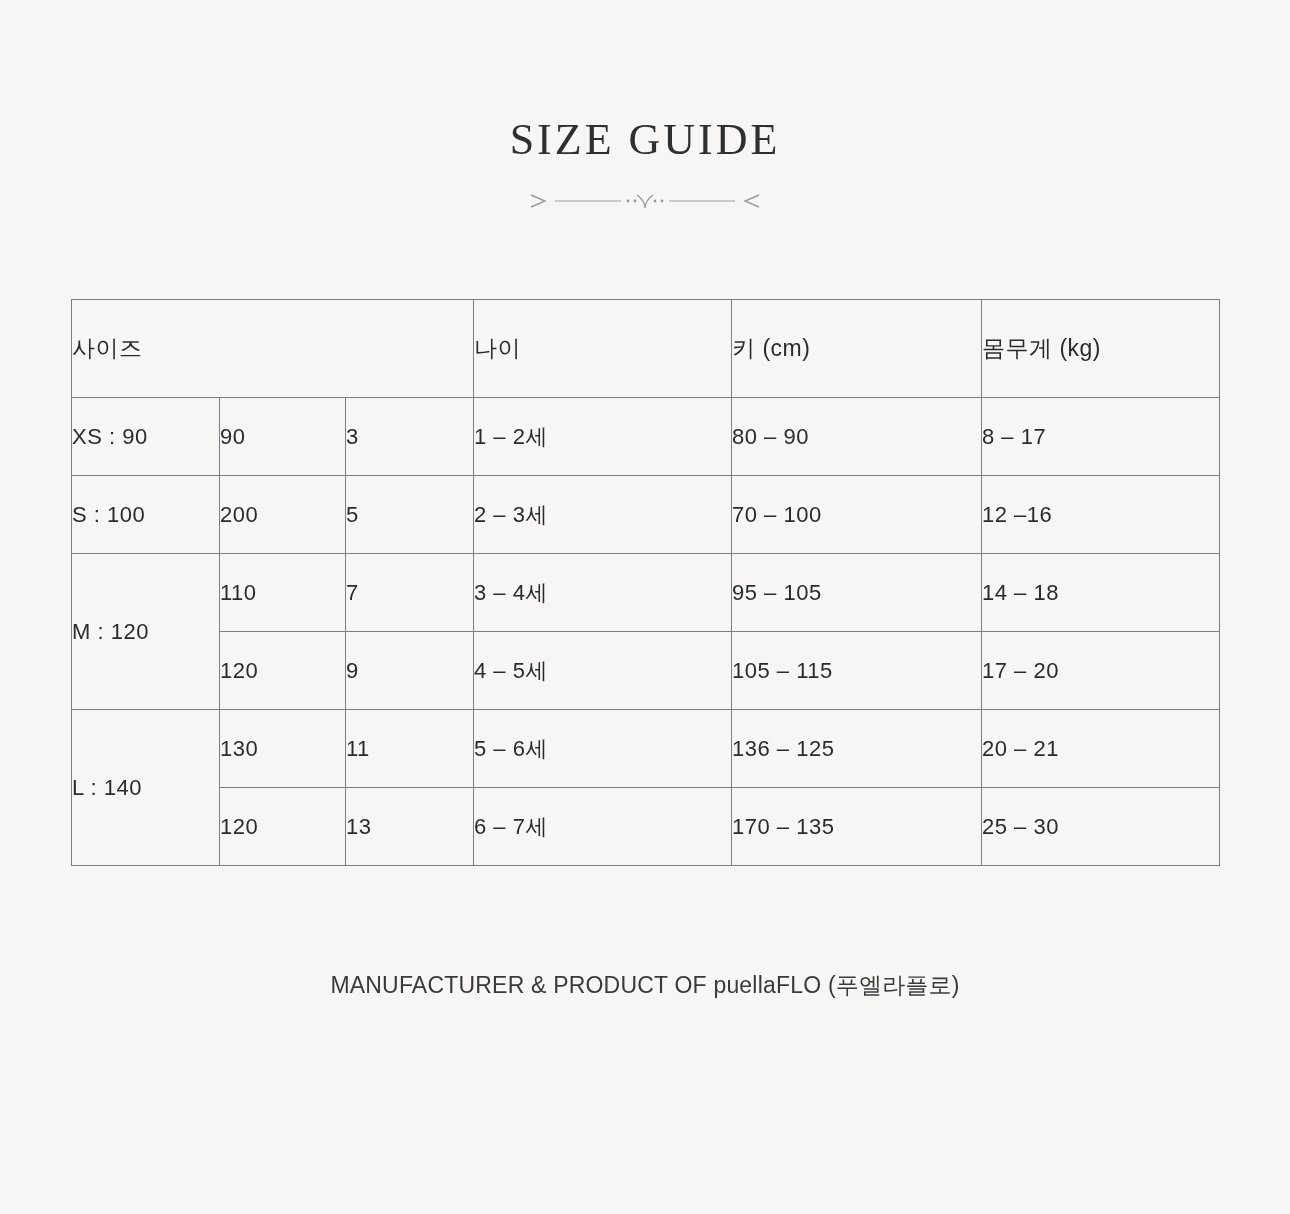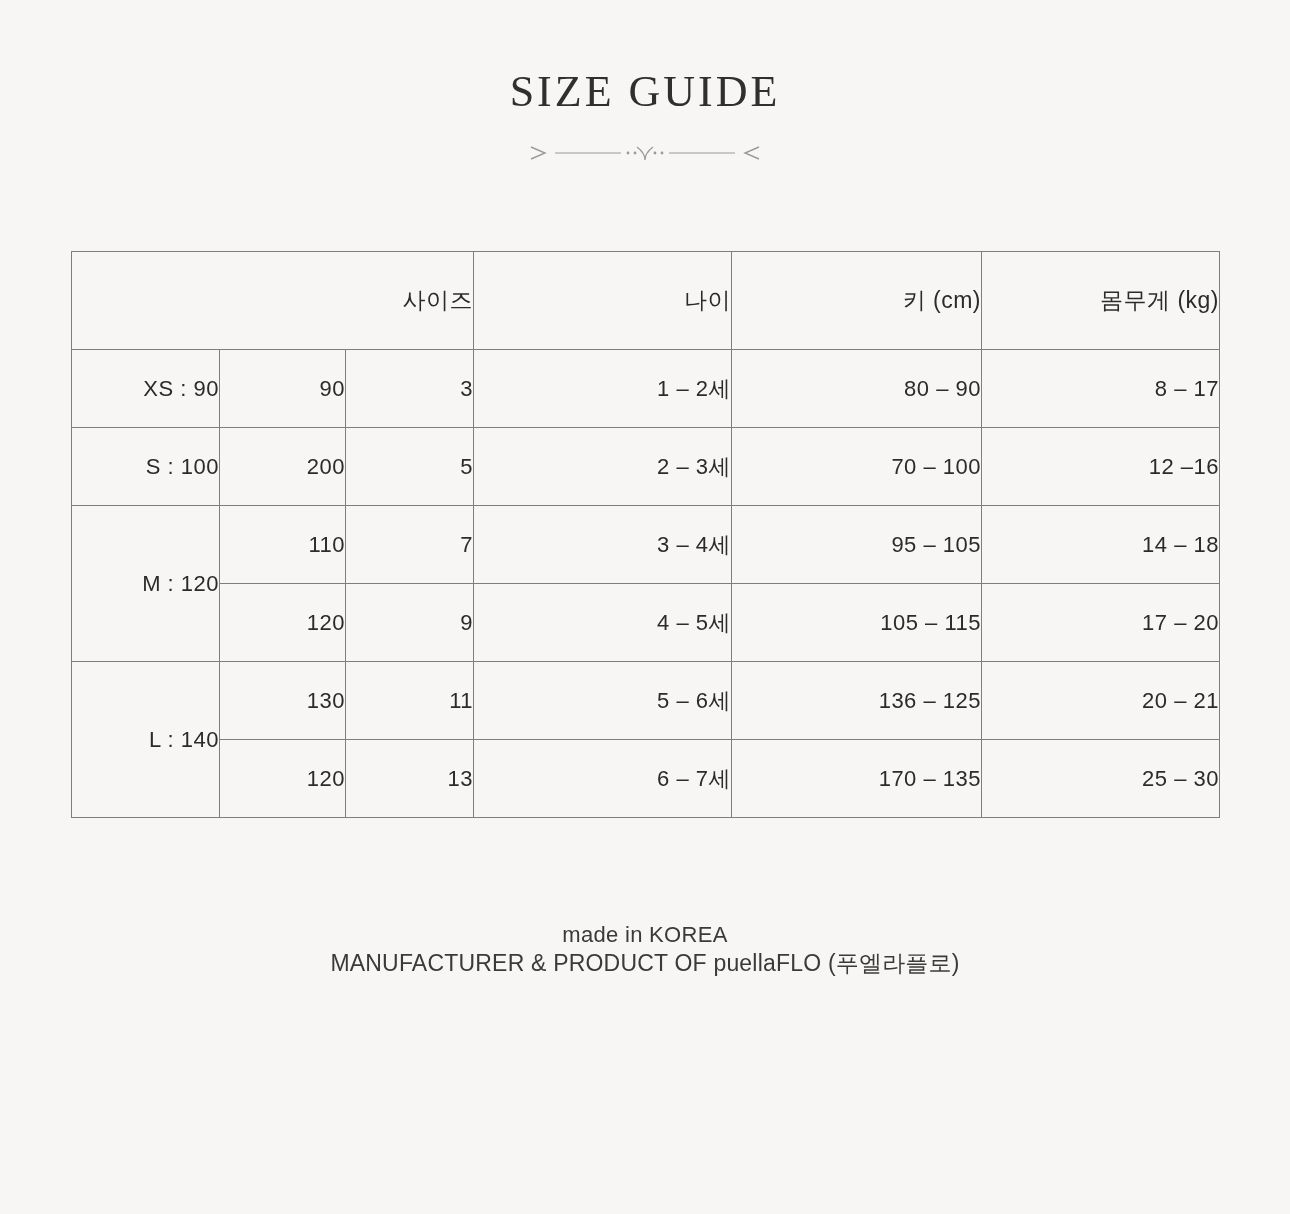--- a/index.html
+++ b/index.html
@@ -20,21 +20,21 @@
     height: 1214px;
     position: relative;
     box-sizing: border-box;
   }
   .title {
     text-align: center;
     font-family: "Liberation Serif", serif;
     font-size: 44px;
     letter-spacing: 3px;
     color: #2f2f2f;
-    padding-top: 66px;
+    padding-top: 114px;
     font-weight: normal;
     margin: 0;
   }
   .divider {
     display: flex;
     align-items: center;
     justify-content: center;
     margin-top: 26px;
     height: 20px;
   }
@@ -47,21 +47,21 @@
     width: 1148px;
   }
   table.size-table {
     border-collapse: collapse;
     width: 100%;
     table-layout: fixed;
   }
   table.size-table th,
   table.size-table td {
     border: 1px solid #7e7e7e;
-    text-align: right;
+    text-align: left;
     font-size: 22px;
     font-weight: normal;
     color: #2b2b2b;
     padding: 0;
     height: 77px;
     letter-spacing: 0.5px;
   }
   table.size-table thead th {
     height: 97px;
     font-size: 23px;
@@ -177,17 +177,16 @@
           <td>13</td>
           <td>6 – 7세</td>
           <td>170 – 135</td>
           <td>25 – 30</td>
         </tr>
       </tbody>
     </table>
   </div>
 
   <div class="footer">
-    <div class="line1">made in KOREA</div>
     <div class="line2">MANUFACTURER &amp; PRODUCT OF puellaFLO (푸엘라플로)</div>
   </div>
 
 </div>
 
 </body></html>

